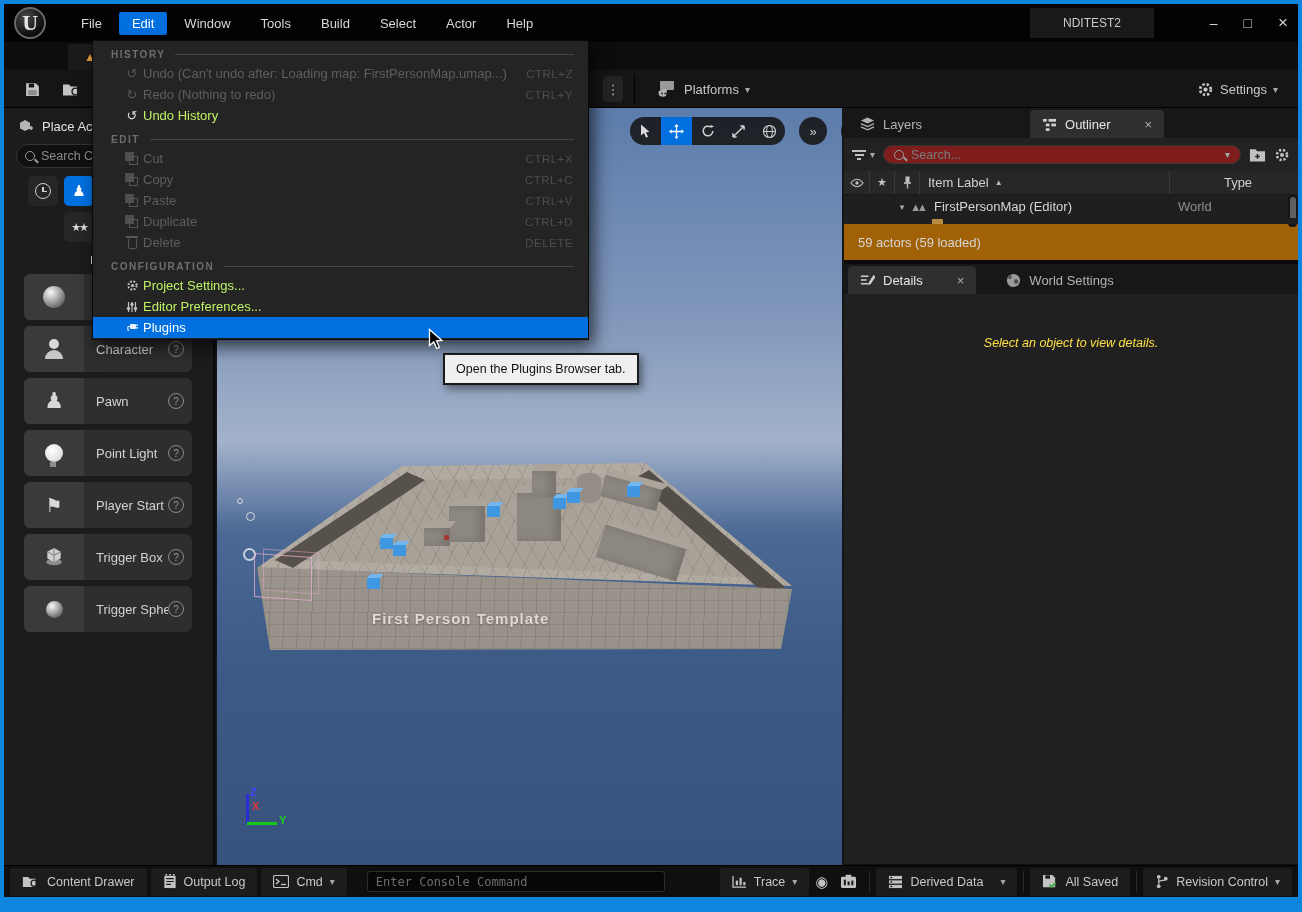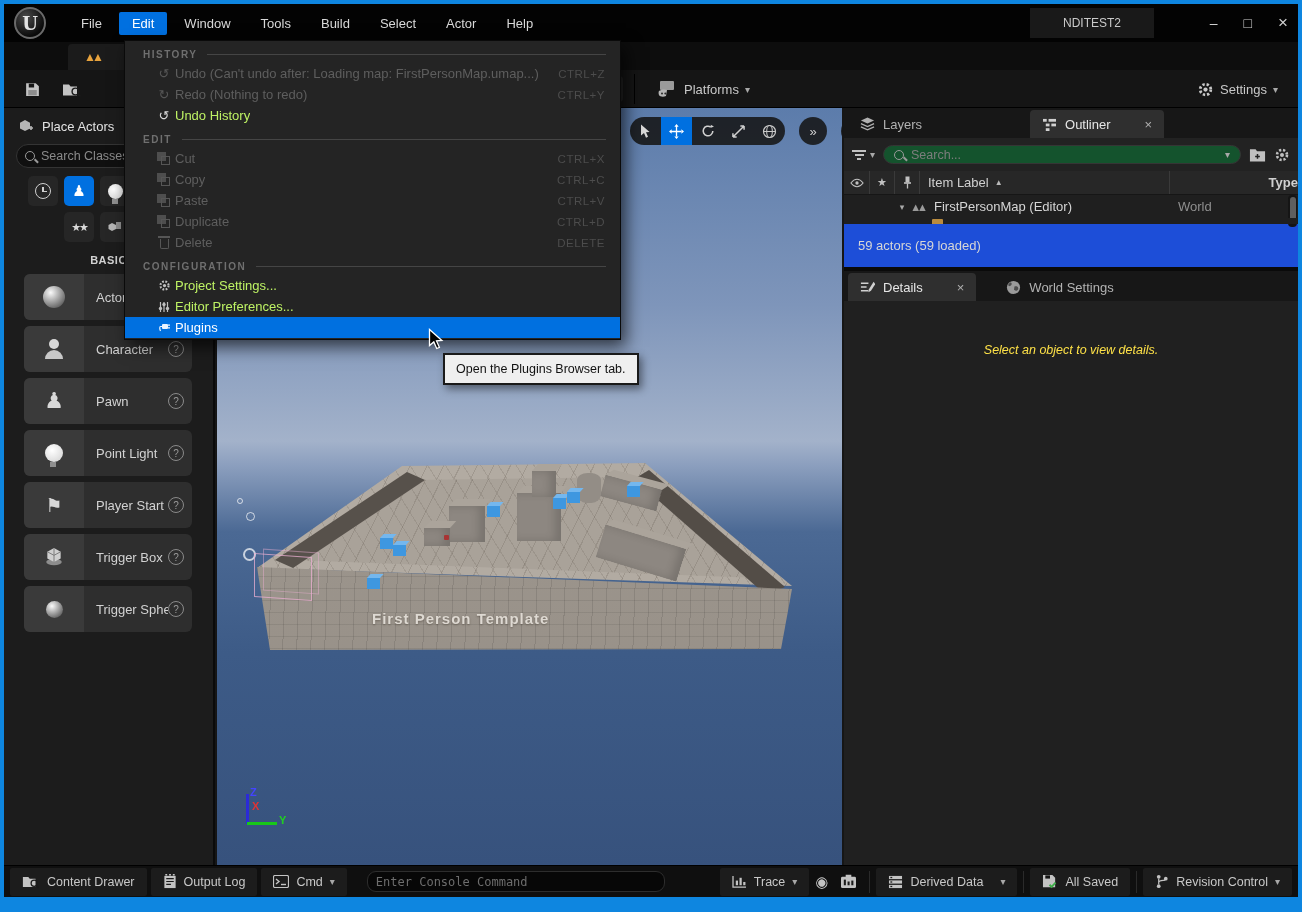--- a/index.html
+++ b/index.html
@@ -103,55 +103,55 @@
   .right-panel { position:absolute; left:840px; right:0; top:104px; bottom:32px; background:#101010; }
   .rp-tabbar { height:30px; background:#171717; display:flex; align-items:flex-end; }
   .rp-tab { height:28px; display:flex; align-items:center; gap:8px; padding:0 12px; color:#b2b2b2; font-size:13px; border-radius:4px 4px 0 0; }
   .rp-tab.active { background:#2f2f2f; color:#e6e6e6; }
   .rp-tab .x { margin-left:26px; color:#b0b0b0; font-size:13px; }
   .ol-toolbar { height:33px; background:#222222; display:flex; align-items:center; padding:0 8px; gap:8px; }
   .filter-ic { display:flex; align-items:center; gap:4px; color:#c0c0c0; }
   .funnel { display:flex; flex-direction:column; gap:2px; }
   .funnel i { display:block; height:2px; background:#c0c0c0; }
   .funnel i:nth-child(1){width:14px;} .funnel i:nth-child(2){width:9px; margin-left:2.5px;} .funnel i:nth-child(3){width:4px; margin-left:5px;}
-  .ol-search { flex:1; height:19px; background:#14532d; border:1px solid #353535; border-radius:11px; display:flex; align-items:center; padding:0 10px; gap:7px; }
+  .ol-search { flex:1; height:19px; background:#7f1d1d; border:1px solid #353535; border-radius:11px; display:flex; align-items:center; padding:0 10px; gap:7px; }
   .ol-search input { flex:1; min-width:0; background:transparent; border:none; outline:none; color:#bdbdbd; font-size:12.5px; font-family:"Liberation Sans",sans-serif; }
   .ol-search input::placeholder { color:#7d7d7d; }
   .ol-header { height:24px; background:#272727; display:flex; align-items:center; font-size:13px; color:#d0d0d0; border-bottom:1px solid #161616; }
   .ol-hcell { display:flex; align-items:center; justify-content:center; border-right:1px solid #3a3a3a; height:100%; }
   .ol-header .c1{width:26px;} .ol-header .c2{width:25px;} .ol-header .c3{width:25px;}
   .ol-header .c4{flex:1; justify-content:flex-start; padding-left:8px; gap:6px;}
-  .ol-header .c5{width:128px; justify-content:flex-end; padding-left:8px; border-right:none;font-weight:bold;}
+  .ol-header .c5{width:128px; justify-content:center; padding-left:8px; border-right:none;}
   .sort-asc { font-size:8px; color:#b9b9b9; }
   .ol-row { height:23px; background:#1f1f1f; display:flex; align-items:center; font-size:13px; color:#d6d6d6; position:relative; }
   .ol-row .indent { width:82px; display:flex; justify-content:flex-end; align-items:center; gap:6px; }
   .ol-row .arrow { color:#a9a9a9; font-size:9px; }
   .ol-row .map-ic { color:#9a9a9a; font-size:11px; letter-spacing:-4px; margin-right:2px; }
   .ol-row .rlabel { flex:1; padding-left:8px; }
   .ol-row .rtype { width:128px; padding-left:8px; color:#8f8f8f; }
   .ol-scroll { position:absolute; right:1px; top:0; width:9px; height:32px; background:#151515; border-radius:4px; }
   .ol-scroll::after { content:""; position:absolute; left:1.5px; top:2px; width:6px; height:26px; border-radius:3px; background:#5f5f5f; }
   .row-sliver { height:6px; background:#1f1f1f; overflow:hidden; position:relative; }
   .row-sliver::after { content:""; position:absolute; left:88px; top:1px; width:11px; height:8px; background:#b98b3e; border-radius:1px; }
-  .ol-status { height:43px; background:#1d4ed8; display:flex; align-items:center; padding-left:14px; color:#d6d6d6; font-size:13px; }
+  .ol-status { height:36px; background:#a16207; display:flex; align-items:center; padding-left:14px; color:#d6d6d6; font-size:13px; }
   .rp-gap { height:4px; background:#0a0a0a; }
   .details-body { background:#202020; height:570px; position:relative; }
   .details-empty { position:absolute; left:0; right:0; top:42px; text-align:center; font-style:italic; color:#fde047; font-size:12.5px; }
 
   
   .statusbar { position:absolute; left:0; right:0; bottom:0; height:32px; background:#0f0f0f; border-top:1px solid #000; display:flex; align-items:center; }
   .sb-btn { height:28px; margin:0 2px; background:#1c1c1c; display:flex; align-items:center; gap:7px; padding:0 12px; color:#c8c8c8; font-size:12.5px; border-radius:2px; }
   .sb-plain { background:transparent; }
   .console-input { width:298px; height:21px; background:#070707; border:1px solid #2d2d2d; border-radius:3px; color:#bdbdbd; font-family:"DejaVu Sans Mono", monospace; font-size:12px; padding:0 8px; outline:none; }
   .console-input::placeholder { color:#6d6d6d; }
   .sb-right { margin-left:auto; display:flex; align-items:center; height:100%; }
   .sb-sep { width:1px; height:22px; background:#2a2a2a; margin:0 4px; }
 
   
-  .edit-menu { position:absolute; left:120px; top:36px; width:497px; background:#242424; border:1px solid #0a0a0a; box-shadow:5px 7px 16px rgba(0,0,0,.65); z-index:80; padding-bottom:1px; }
+  .edit-menu { position:absolute; left:88px; top:36px; width:497px; background:#242424; border:1px solid #0a0a0a; box-shadow:5px 7px 16px rgba(0,0,0,.65); z-index:80; padding-bottom:1px; }
   .em-section { display:flex; align-items:center; gap:10px; padding:8px 14px 3px 18px; }
   .em-section-label { font-size:10px; font-weight:bold; letter-spacing:1.5px; color:#6f6f6f; white-space:nowrap; }
   .em-rule { flex:1; height:1px; background:#454545; }
   .em-item { height:21px; display:flex; align-items:center; padding-right:15px; }
   .em-icon { width:22px; margin-left:28px; display:flex; align-items:center; justify-content:center; color:#8d8d8d; font-size:13px; flex-shrink:0; }
   .em-item.disabled .em-icon { color:#565656; }
   .em-label { color:#bef264; font-size:13px; white-space:nowrap; overflow:hidden; }
   .em-item.disabled .em-label { color:#5e5e5e; }
   .em-shortcut { margin-left:auto; font-size:11.5px; color:#7a7a7a; letter-spacing:0.5px; }
   .em-item.disabled .em-shortcut { color:#4c4c4c; }
@@ -531,21 +531,21 @@
     </div>
     <div class="sb-btn">
       <svg width="16" height="13" viewBox="0 0 16 13">
             <rect x="0.5" y="0.5" width="15" height="12" rx="1.5" fill="none" stroke="#c3c3c3" stroke-width="1.2"></rect>
             <path d="M3 4l3 2.5L3 9" fill="none" stroke="#c3c3c3" stroke-width="1.4"></path>
             <path d="M8 9.5h5" stroke="#c3c3c3" stroke-width="1.4"></path>
           </svg>
       <span>Cmd</span>
       <span class="chev">▾</span>
     </div>
-    <input class="console-input" style="margin-left: 18px; border-radius: 9px;" type="text" placeholder="Enter Console Command">
+    <input class="console-input" style="margin-left: 18px;" type="text" placeholder="Enter Console Command">
 
     <div class="sb-right">
       <div class="sb-btn">
         <svg width="15" height="13" viewBox="0 0 16 14">
               <path d="M1 1v12h14" stroke="#c3c3c3" stroke-width="1.4" fill="none"></path>
               <rect x="4" y="6" width="2.4" height="5" fill="#c3c3c3"></rect>
               <rect x="8" y="3" width="2.4" height="8" fill="#c3c3c3"></rect>
               <rect x="12" y="7.5" width="2.4" height="3.5" fill="#c3c3c3"></rect>
             </svg>
         <span>Trace</span>

